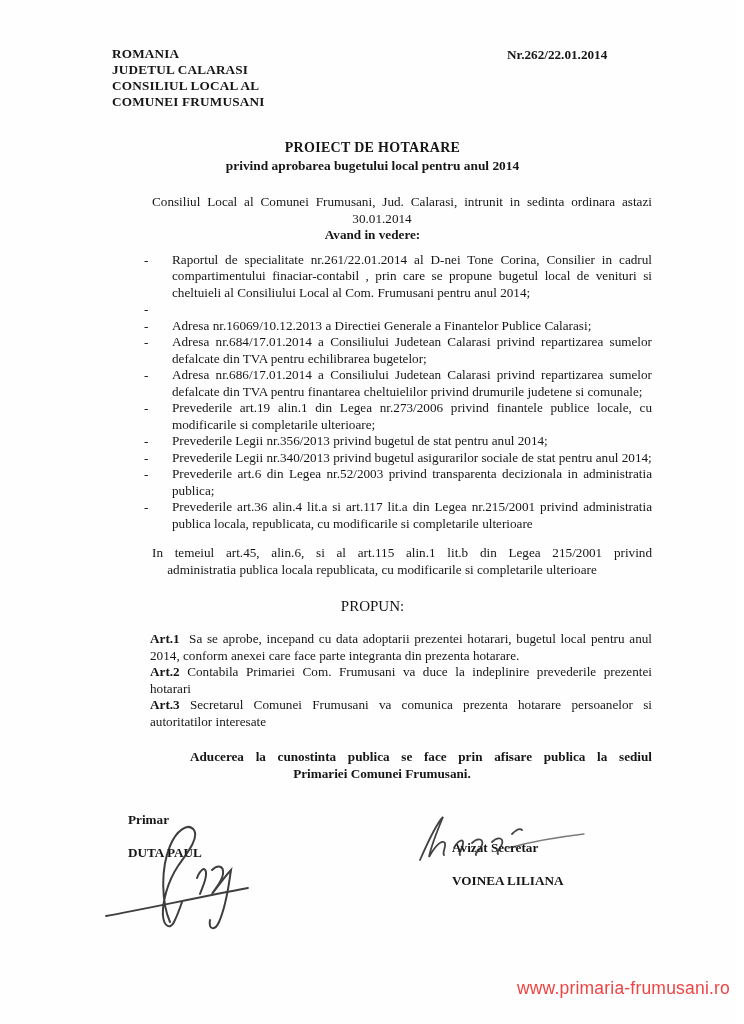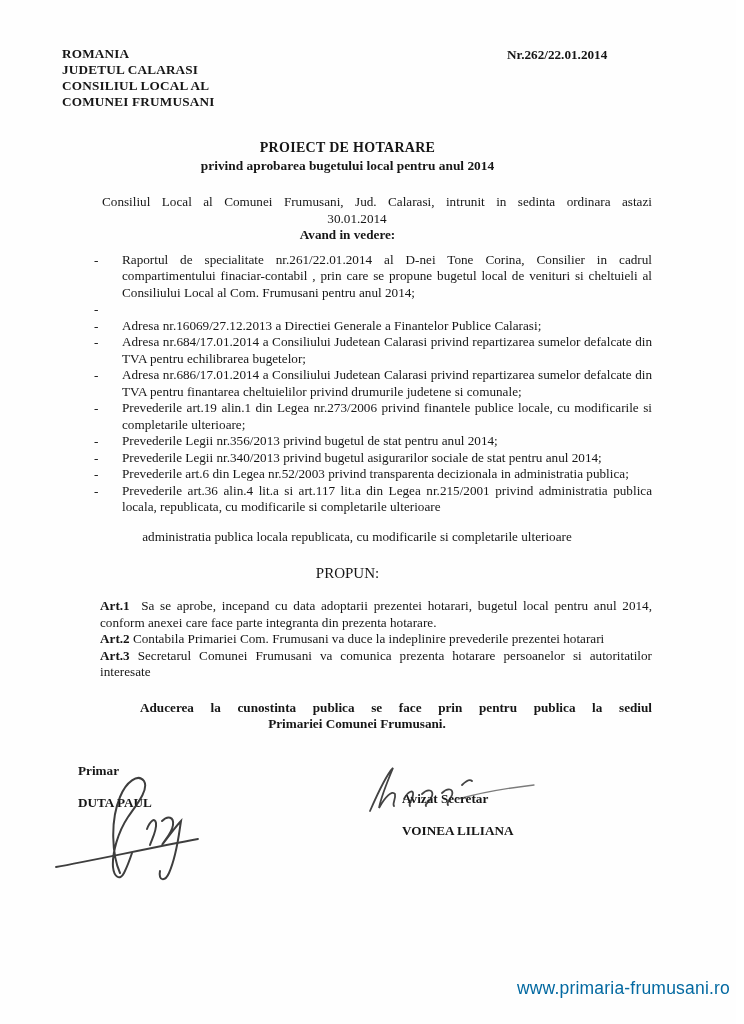--- a/index.html
+++ b/index.html
@@ -5,21 +5,21 @@
   html,body{margin:0;padding:0;background:#ffffff;}
   .page{
     position:relative;
     width:736px;height:1024px;
     background:#fefefe;
     color:#161616;
     font-family:"Liberation Serif","DejaVu Serif",serif;
     font-size:13.2px;
     line-height:16.5px;
     box-sizing:border-box;
-    padding:46px 84px 0 62px;
+    padding:46px 84px 0 112px;
     overflow:hidden;
   }
   .org-block p{margin:0;font-weight:bold;line-height:16px;letter-spacing:.2px;}
   .doc-number{
     position:absolute;left:507px;top:47px;
     font-weight:bold;white-space:nowrap;
   }
   .heading-center{text-align:center;margin-left:-19px;}
   .doc-title{margin-top:28px;font-size:14px;font-weight:bold;line-height:19px;letter-spacing:.3px;}
   .doc-subtitle{font-size:13.4px;font-weight:bold;line-height:17px;}
@@ -42,21 +42,21 @@
   .sig-row{position:relative;margin-top:14px;height:160px;}
   .sig-left{position:absolute;left:0;top:0;font-weight:bold;}
   .sig-left p,.sig-right p{margin:16px;line-height:16.5px;}
   .sig-right{position:absolute;left:324px;top:28px;font-weight:bold;}
   .sig-svg{position:absolute;pointer-events:none;}
   .sig-svg.primar{left:-12px;top:22px;}
   .sig-svg.secretar{left:300px;top:16px;}
   .footer-url{
     position:absolute;top:980px;right:6px;
     font-family:"Liberation Sans","DejaVu Sans",sans-serif;
-    font-size:17.5px;color:#0369a1;letter-spacing:.2px;
+    font-size:17.5px;color:#ef4444;letter-spacing:.2px;
   }
 </style>
 </head>
 <body>
 
 <div class="page">
 
   <div class="org-block">
     <p>ROMANIA</p>
     <p>JUDETUL CALARASI</p>
@@ -78,21 +78,21 @@
   <ul class="consider-list">
     <li>
         <span class="dash">-</span>
         <span class="li-text">Raportul de specialitate nr.261/22.01.2014 al D-nei Tone Corina, Consilier in cadrul compartimentului finaciar-contabil , prin care se propune bugetul local de venituri si cheltuieli al Consiliului Local al Com. Frumusani pentru anul 2014;</span>
       </li>
     <li>
         <span class="dash">-</span>
       </li>
     <li>
         <span class="dash">-</span>
-        <span class="li-text">Adresa nr.16069/27.12.2013 a Directiei Generale a Finantelor Publice Calarasi;</span>
+        <span class="li-text">Adresa nr.16069/10.12.2013 a Directiei Generale a Finantelor Publice Calarasi;</span>
       </li>
     <li>
         <span class="dash">-</span>
         <span class="li-text">Adresa nr.684/17.01.2014 a Consiliului Judetean Calarasi privind repartizarea sumelor defalcate din TVA pentru echilibrarea bugetelor;</span>
       </li>
     <li>
         <span class="dash">-</span>
         <span class="li-text">Adresa nr.686/17.01.2014 a Consiliului Judetean Calarasi privind repartizarea sumelor defalcate din TVA pentru finantarea cheltuielilor privind drumurile judetene si comunale;</span>
       </li>
     <li>
@@ -111,33 +111,34 @@
         <span class="dash">-</span>
         <span class="li-text">Prevederile art.6 din Legea nr.52/2003 privind transparenta decizionala in administratia publica;</span>
       </li>
     <li>
         <span class="dash">-</span>
         <span class="li-text">Prevederile art.36 alin.4 lit.a si art.117 lit.a din Legea nr.215/2001 privind administratia publica locala, republicata, cu modificarile si completarile ulterioare</span>
       </li>
   </ul>
 
   <p class="para temeiul">
+    <span class="line-just indent1">In temeiul art.45, alin.6, si al art.115 alin.1 lit.b din Legea 215/2001 privind</span>
     <span class="line-plain">administratia publica locala republicata, cu modificarile si completarile ulterioare</span>
   </p>
 
   <div class="heading-center propun">PROPUN:</div>
 
   <div class="articles">
     <p class="para"><span class="article-label">Art.1</span>&nbsp;&nbsp;<span>Sa se aprobe, incepand cu data adoptarii prezentei hotarari, bugetul local pentru anul 2014, conform anexei care face parte integranta din prezenta hotarare.</span></p>
     <p class="para"><span class="article-label">Art.2</span> <span>Contabila Primariei Com. Frumusani va duce la indeplinire prevederile prezentei hotarari</span></p>
     <p class="para"><span class="article-label">Art.3</span> <span>Secretarul Comunei Frumusani va comunica prezenta hotarare persoanelor si autoritatilor interesate</span></p>
   </div>
 
   <p class="para closing">
-    <span class="line-just">Aducerea la cunostinta publica se face prin pentru publica la sediul</span>
+    <span class="line-just">Aducerea la cunostinta publica se face prin afisare publica la sediul</span>
     <span class="line-plain">Primariei Comunei Frumusani.</span>
   </p>
 
   <div class="sig-row">
     <div class="sig-left">
       <p>Primar</p>
       <p>DUTA PAUL</p>
     </div>
     <div class="sig-right">
       <p>Avizat Secretar</p>

